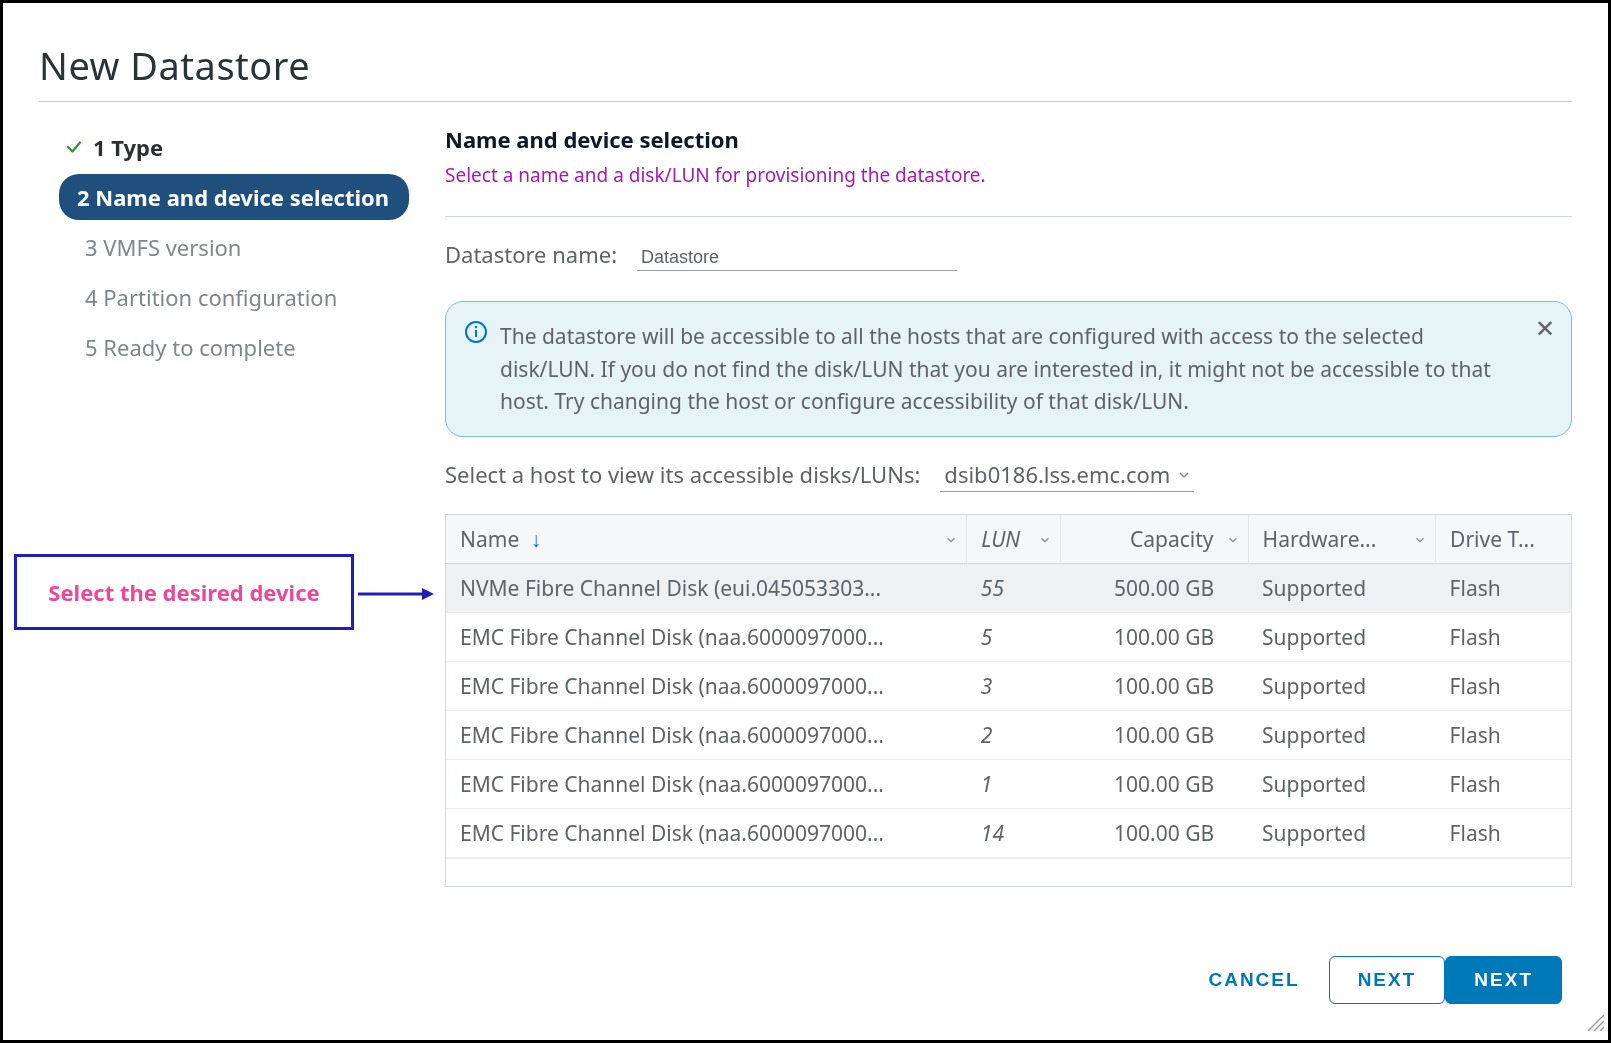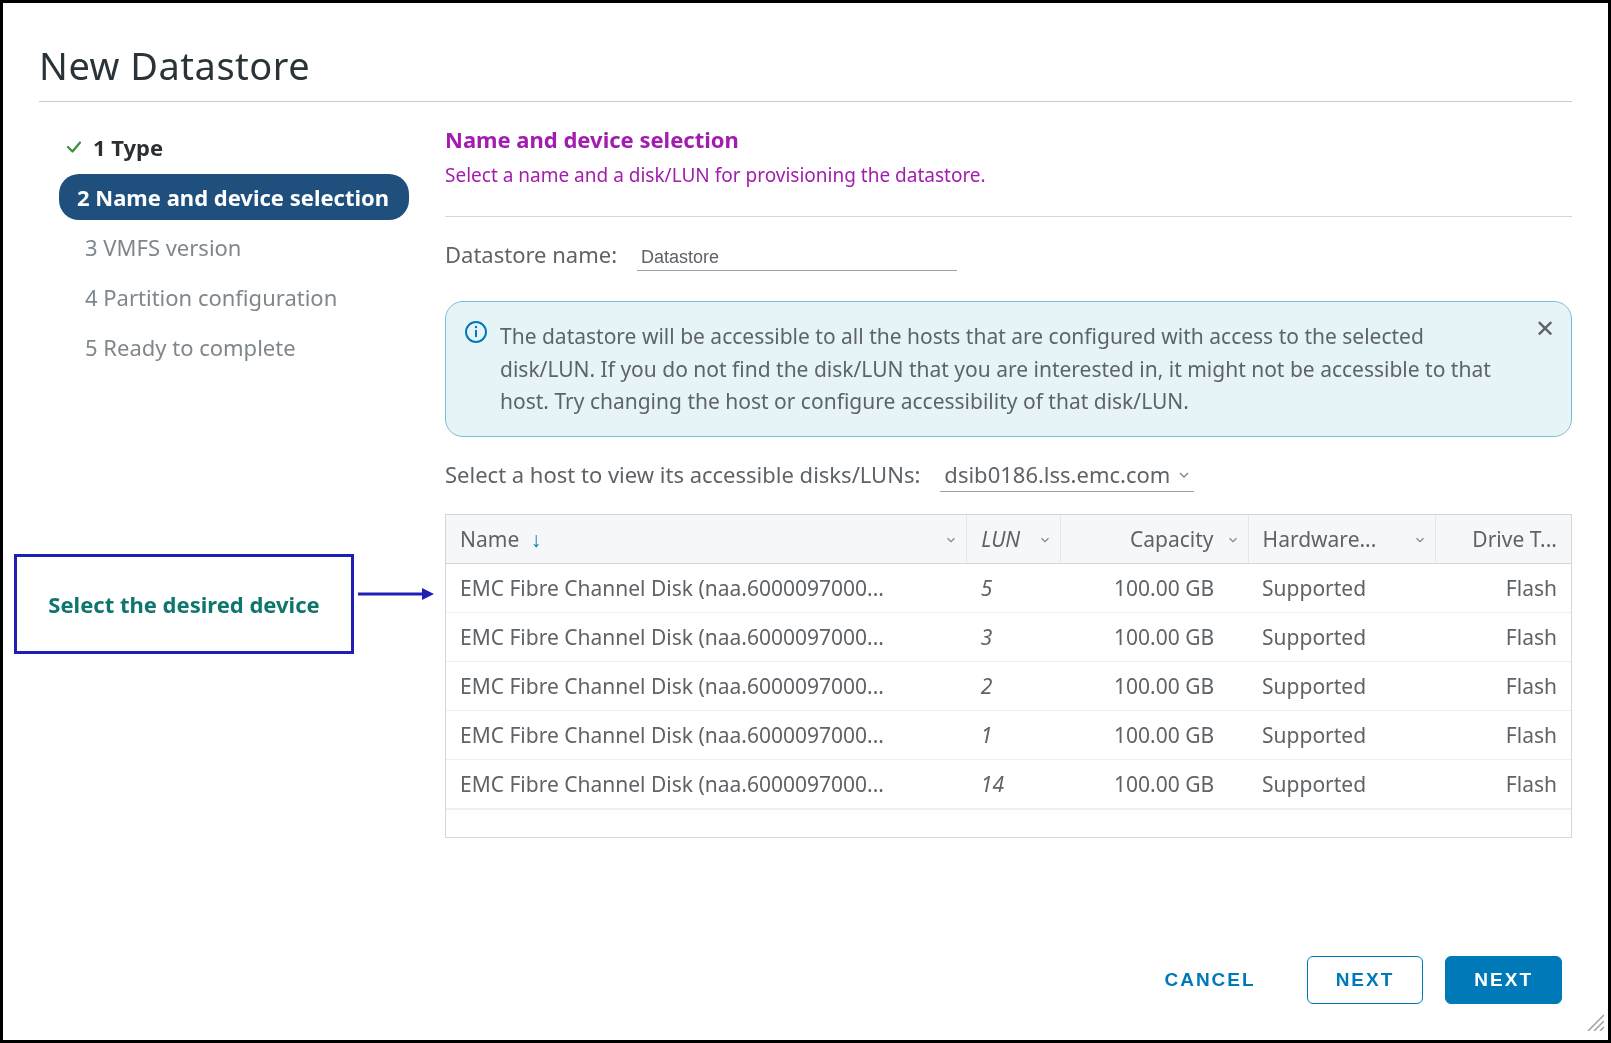--- a/index.html
+++ b/index.html
@@ -68,21 +68,21 @@
   .check-icon svg { width: 18px; height: 18px; display: block; }
   .indent { padding-left: 20px; }
   
   .main {
     flex: 1 1 auto;
     min-width: 0;
   }
   .section-head {
     font-size: 22px;
     font-weight: 700;
-    color: #a21caf;
+    color: #0f172a;
     margin: 4px 0 8px 0;
   }
   .section-sub {
     font-size: 19px;
     color: #a21caf;
     margin-bottom: 28px;
   }
   .thin-divider {
     border: 0;
     border-top: 1px solid #d4d7d9;
@@ -189,29 +189,28 @@
     white-space: nowrap;
     overflow: hidden;
     text-overflow: ellipsis;
   }
   tbody tr.selected { background: #eef0f1; }
   .col-name { width: 500px; max-width: 500px; }
   .col-lun { width: 90px; font-style: italic; }
   .col-cap { width: 180px; text-align: right; padding-right: 34px; }
   td.col-cap { text-align: right; padding-right: 34px; }
   .col-hw { width: 180px; }
-  .col-drive { width: 130px; text-align: right; }
+  .col-drive { width: 130px; }
   .table-footer { height: 28px; background: #fff; border-top: 1px solid #eceeef; }
   
   .footer {
     position: absolute;
     right: 46px;
     bottom: 36px;
     display: flex;
-    gap: 22px;
     align-items: flex-start;
   }
   .btn {
     font-size: 19px;
     letter-spacing: 2px;
     padding: 12px 28px;
     border-radius: 6px;
     cursor: pointer;
     font-weight: 600;
     border: 1px solid transparent;
@@ -225,29 +224,29 @@
     right: 4px; bottom: 4px;
     color: #9aa0a4;
   }
   .resize-handle svg { width: 20px; height: 20px; }
   
   .callout {
     position: absolute;
     left: 14px;
     top: 554px;
     width: 340px;
-    height: 100px;
+    height: 76px;
     border: 3px solid #1f1fb8;
     background: #fff;
     display: flex;
     align-items: center;
     justify-content: center;
     font-size: 22px;
     font-weight: 700;
-    color: #0f766e;
+    color: #ec4899;
   }
   .callout-arrow {
     position: absolute;
     left: 358px;
     top: 590px;
     width: 76px;
     height: 8px;
   }
   .callout-arrow svg {
     display: block;
@@ -351,20 +350,27 @@
                   <span class="col-chev"><svg viewBox="0 0 24 24" fill="none" stroke="#7f878c" stroke-width="2">
                         <polyline points="6 9 12 15 18 9"></polyline>
                       </svg></span>
                 </th>
                 <th class="col-drive">
                   <span>Drive T...</span>
                 </th>
               </tr>
             </thead>
             <tbody id="table-body">
+                <tr class="selected">
+                  <td class="col-name">NVMe Fibre Channel Disk (eui.045053303...</td>
+                  <td class="col-lun">55</td>
+                  <td class="col-cap">500.00 GB</td>
+                  <td class="col-hw">Supported</td>
+                  <td class="col-drive">Flash</td>
+                </tr>
                 <tr>
                   <td class="col-name">EMC Fibre Channel Disk (naa.6000097000...</td>
                   <td class="col-lun">5</td>
                   <td class="col-cap">100.00 GB</td>
                   <td class="col-hw">Supported</td>
                   <td class="col-drive">Flash</td>
                 </tr>
                 <tr>
                   <td class="col-name">EMC Fibre Channel Disk (naa.6000097000...</td>
                   <td class="col-lun">3</td>

